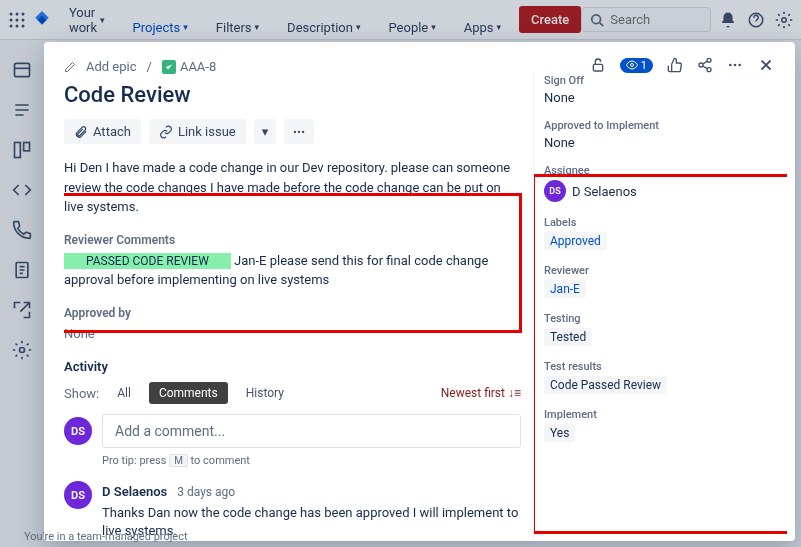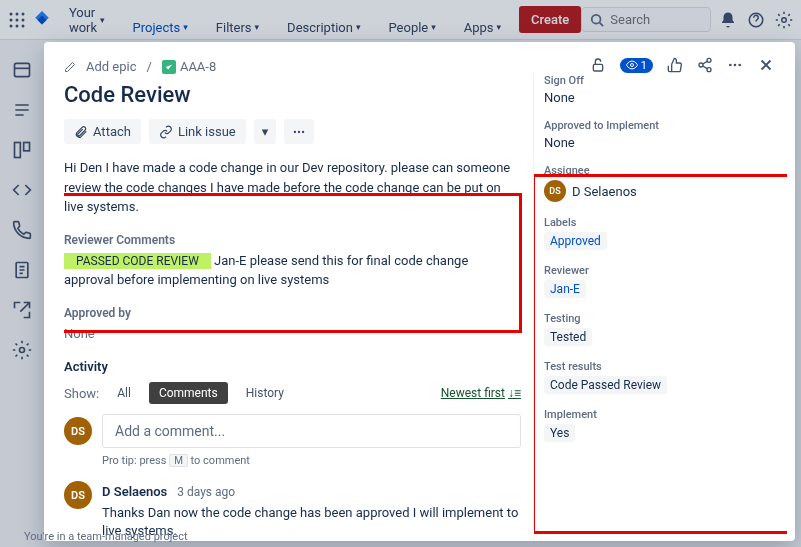--- a/index.html
+++ b/index.html
@@ -54,36 +54,36 @@
 
 .toolbar { display: flex; gap: 8px; margin-bottom: 14px; }
 .tool-btn { display: flex; align-items: center; gap: 5px; padding: 5px 10px; background: #f4f5f7; border: none; border-radius: 3px; font-size: 13px; color: #344563; cursor: pointer; }
 .tool-btn.icon-only { padding: 5px 8px; }
 
 .field-block { margin-bottom: 16px; }
 .field-label { font-size: 12px; font-weight: 600; color: #5e6c84; margin-bottom: 4px; }
 .field-value { font-size: 13px; color: #172b4d; line-height: 1.5; }
 .field-value.muted { color: #5e6c84; }
 
-.highlight-badge { background: #bef264; padding: 1px 12px; font-size: 12px; }
+.highlight-badge { background: #86efac; padding: 1px 22px; font-size: 12px; }
 
 
 .redbox1 { position: absolute; border: 3px solid #e60000; pointer-events: none; left: -22px; top: 119px; width: 480px; height: 140px; }
 .redbox2 { position: absolute; border: 3px solid #e60000; pointer-events: none; left: -2px; top: 100px; right: -4px; height: 360px; }
 
 
 .activity-header { font-size: 13px; font-weight: 600; color: #172b4d; margin-bottom: 8px; }
 .activity-row { display: flex; align-items: center; gap: 8px; margin-bottom: 10px; }
 .show-label { font-size: 13px; color: #5e6c84; }
 .tab-btn { padding: 4px 10px; font-size: 12px; background: transparent; border: none; color: #42526e; border-radius: 3px; cursor: pointer; }
 .tab-btn.active { background: #404040; color: #fff; }
-.sort-btn { margin-left: auto; font-size: 12px; color: #14532d; background: none; border: none; cursor: pointer; display: flex; align-items: center; gap: 3px; text-decoration: underline; }
+.sort-btn { margin-left: auto; font-size: 12px; color: #7f1d1d; background: none; border: none; cursor: pointer; display: flex; align-items: center; gap: 3px; }
 
 .comment-add { display: flex; gap: 10px; align-items: center; margin-bottom: 6px; }
-.avatar { width: 28px; height: 28px; border-radius: 50%; background: #a16207; color: #fff; display: flex; align-items: center; justify-content: center; font-size: 11px; font-weight: 600; flex-shrink: 0; }
+.avatar { width: 28px; height: 28px; border-radius: 50%; background: #6d28d9; color: #fff; display: flex; align-items: center; justify-content: center; font-size: 11px; font-weight: 600; flex-shrink: 0; }
 .comment-input { flex: 1; border: 1px solid #dfe1e6; border-radius: 3px; padding: 8px 12px; font-size: 14px; color: #5e6c84; background: #fff; }
 .protip { font-size: 11px; color: #5e6c84; margin-left: 38px; margin-bottom: 14px; }
 .protip .kbd { background: #f4f5f7; border: 1px solid #dfe1e6; border-radius: 2px; padding: 0 4px; font-size: 10px; }
 
 .comment-item { display: flex; gap: 10px; }
 .comment-body { flex: 1; }
 .comment-author { font-size: 13px; font-weight: 600; color: #172b4d; display: inline; }
 .comment-time { font-size: 12px; color: #5e6c84; margin-left: 6px; }
 .comment-text { font-size: 13px; color: #172b4d; margin-top: 4px; line-height: 1.4; }
 

